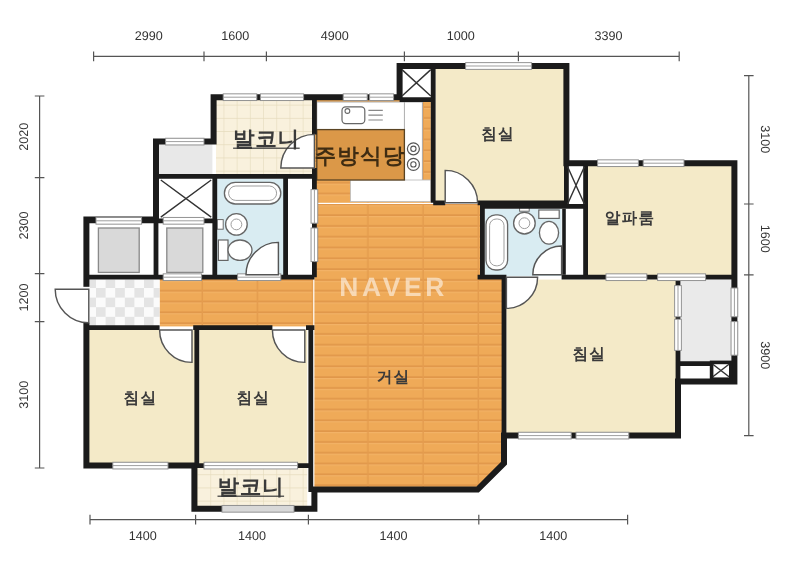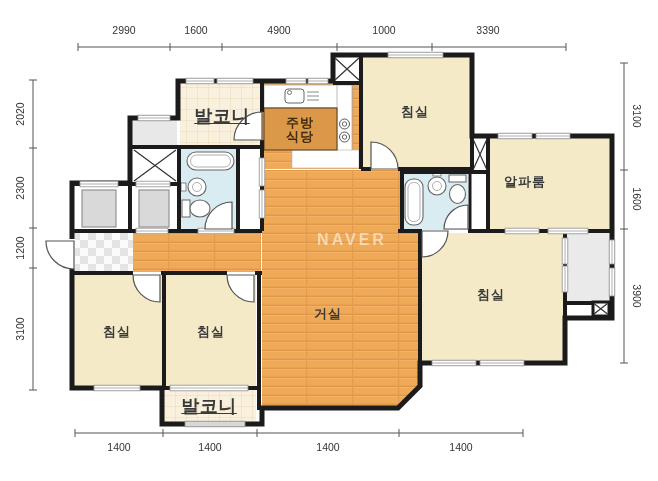--- a/index.html
+++ b/index.html
@@ -1,24 +1,24 @@
 <!DOCTYPE html>
 <html><head>
 <meta charset="utf-8">
 <style>
   html,body{margin:0;padding:0;background:#ffffff;font-family:"Liberation Sans",sans-serif;}
   .stage{position:relative;width:658px;height:481px;background:#fff;overflow:hidden;}
   .stage svg{position:absolute;left:0;top:0;}
   .lbl{position:absolute;transform:translate(-50%,-50%);font-weight:bold;font-size:13px;color:#3a3a3a;white-space:nowrap;letter-spacing:1px;}
   .lbl.small{font-size:18px;letter-spacing:0.5px;text-decoration:underline;}
-  .kitchen-lbl{position:absolute;transform:translate(-50%,-50%);display:flex;flex-direction:column;align-items:center;font-weight:bold;font-size:13px;line-height:14px;color:#3f2c12;letter-spacing:1px;}
+  .kitchen-lbl{position:absolute;transform:translate(-50%,-50%);display:flex;flex-direction:row;align-items:center;font-weight:bold;font-size:18px;line-height:14px;color:#3f2c12;letter-spacing:1px;}
   .dim{position:absolute;transform:translate(-50%,-50%);font-size:10.5px;color:#333;white-space:nowrap;}
   .dim.rot-l{transform:translate(-50%,-50%) rotate(-90deg);}
   .dim.rot-r{transform:translate(-50%,-50%) rotate(90deg);}
-  .watermark{position:absolute;transform:translate(-50%,-50%);font-weight:bold;font-size:16px;letter-spacing:3px;color:rgba(255,255,255,0.55);margin-left:24px;}
+  .watermark{position:absolute;transform:translate(-50%,-50%);font-weight:bold;font-size:22px;letter-spacing:3px;color:rgba(255,255,255,0.55);}
 </style>
 </head>
 <body>
 
 <div class="stage">
 
   <svg width="658" height="481" viewBox="0 0 658 481">
     <defs>
       <pattern id="wood" width="46" height="9" patternUnits="userSpaceOnUse">
         <rect width="46" height="9" fill="#efaa58"></rect>
@@ -230,21 +230,21 @@
   <div class="lbl" style="left:117px;top:332px">침실</div>
   <div class="lbl" style="left:211px;top:332px">침실</div>
   <div class="lbl small" style="left:209px;top:406px">발코니</div>
 
   <div class="watermark" style="left:328px;top:240px">NAVER</div>
 
   <span class="dim" style="left:124px;top:30px">2990</span>
   <span class="dim" style="left:196px;top:30px">1600</span>
   <span class="dim" style="left:279px;top:30px">4900</span>
   <span class="dim" style="left:384px;top:30px">1000</span>
-  <span class="dim" style="left:488px;top:30px">3390</span>
+  <span class="dim" style="left:507px;top:30px">3390</span>
 
   <span class="dim" style="left:119px;top:447px">1400</span>
   <span class="dim" style="left:210px;top:447px">1400</span>
   <span class="dim" style="left:328px;top:447px">1400</span>
   <span class="dim" style="left:461px;top:447px">1400</span>
 
   <span class="dim rot-l" style="left:20px;top:114px">2020</span>
   <span class="dim rot-l" style="left:20px;top:188px">2300</span>
   <span class="dim rot-l" style="left:20px;top:248px">1200</span>
   <span class="dim rot-l" style="left:20px;top:329px">3100</span>

